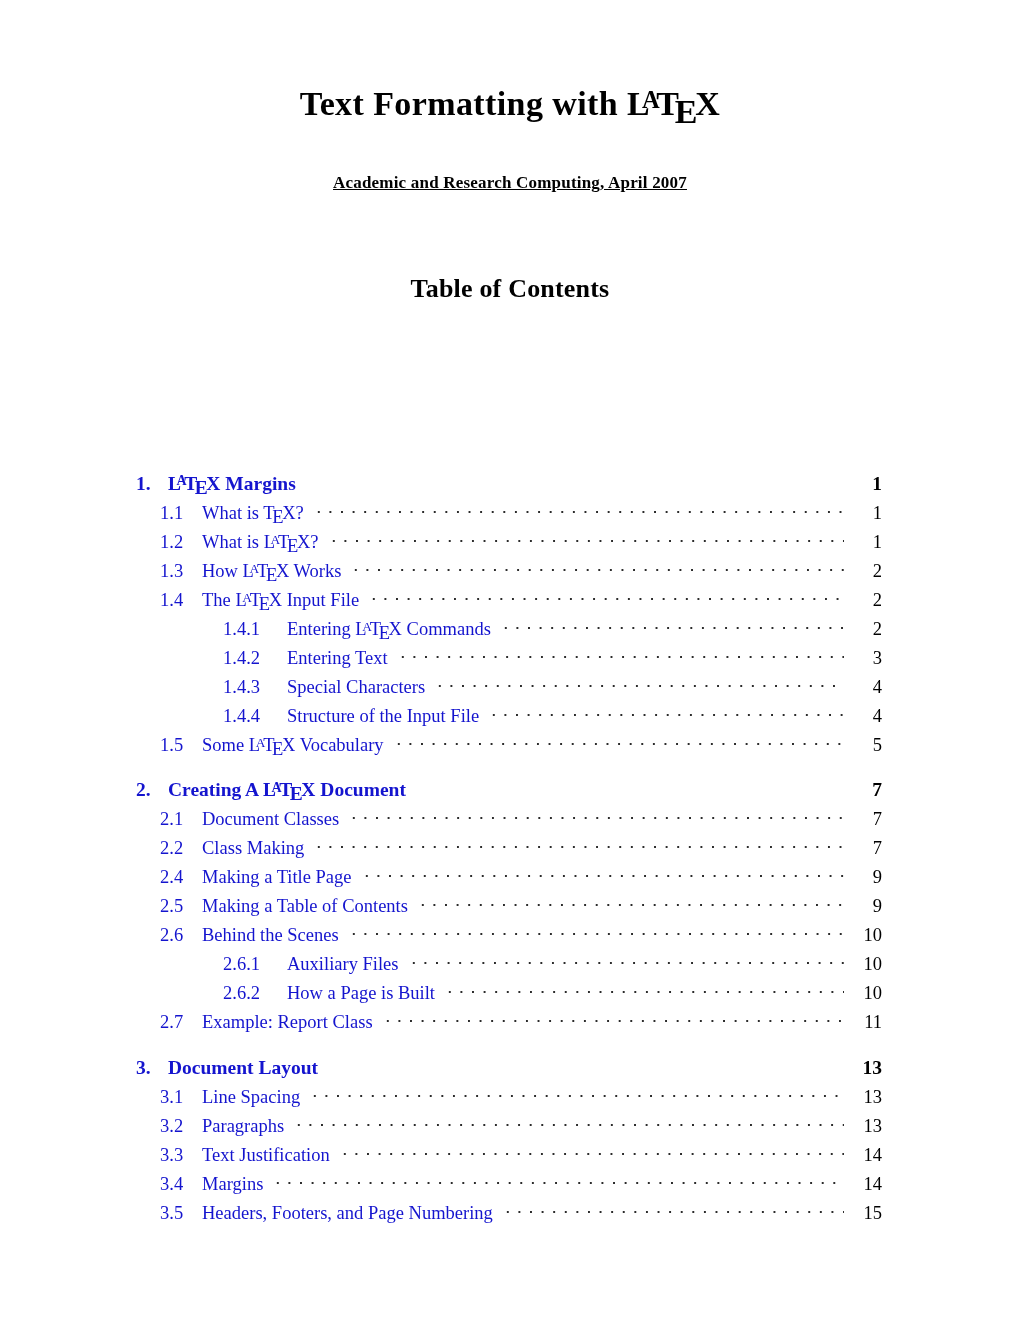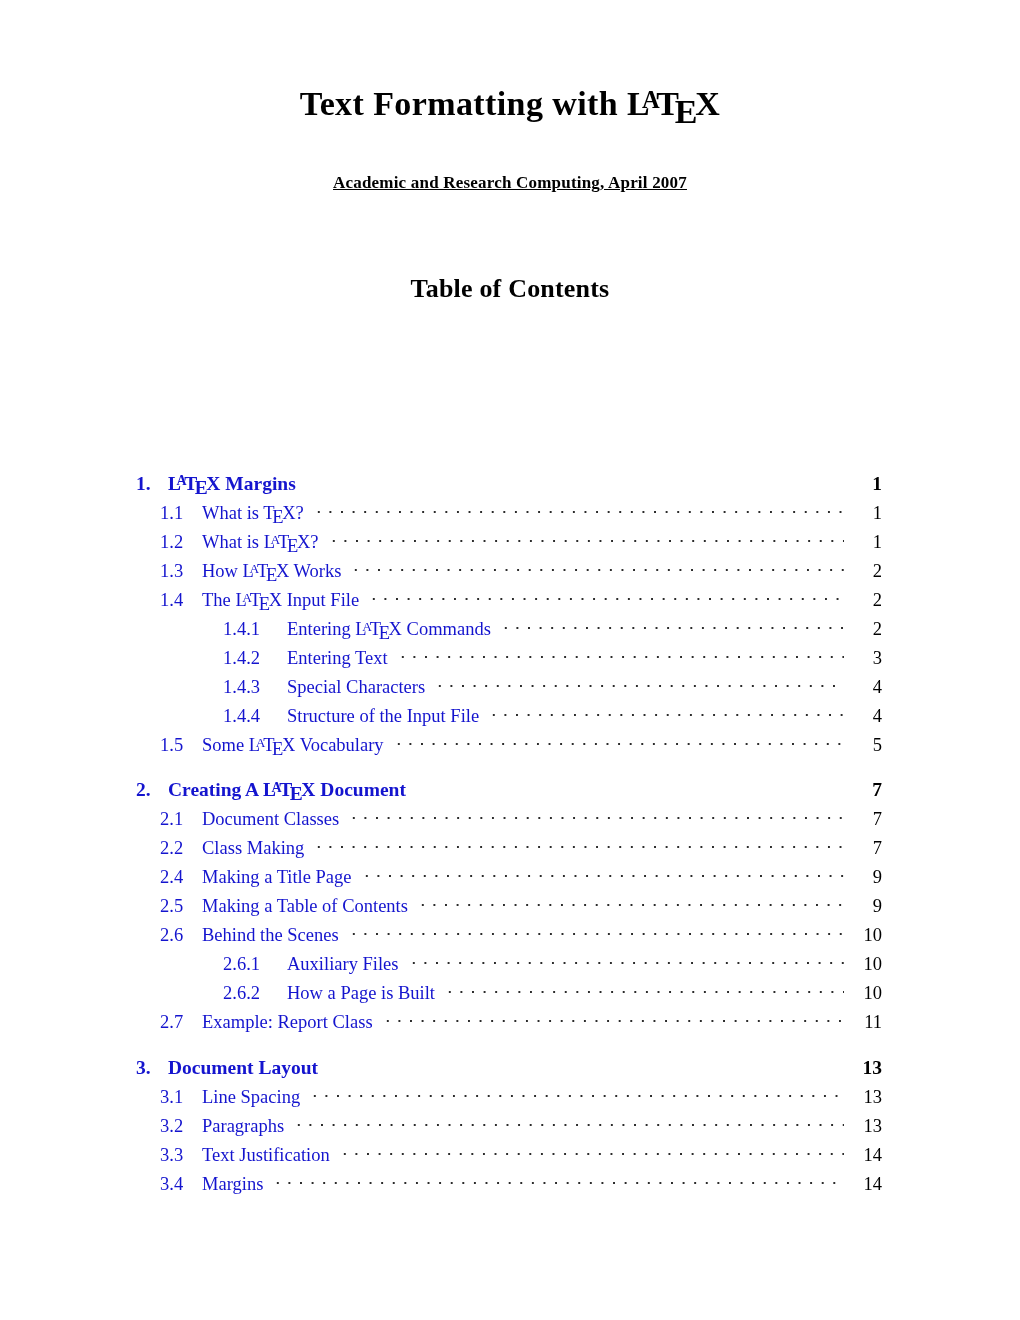--- a/index.html
+++ b/index.html
@@ -304,15 +304,21 @@
         <span class="toc-label"><span>Text Justification</span><span></span></span>
         <span class="toc-leader"></span>
         <span class="toc-page">14</span>
       </div>
       <div class="toc-row level-section">
         <span class="toc-num">3.4</span>
         <span class="toc-label"><span>Margins</span><span></span></span>
         <span class="toc-leader"></span>
         <span class="toc-page">14</span>
       </div>
+      <div class="toc-row level-section">
+        <span class="toc-num">3.5</span>
+        <span class="toc-label"><span>Headers, Footers, and Page Numbering</span><span></span></span>
+        <span class="toc-leader"></span>
+        <span class="toc-page">15</span>
+      </div>
     </div>
 
 </div>
 
 </body></html>

